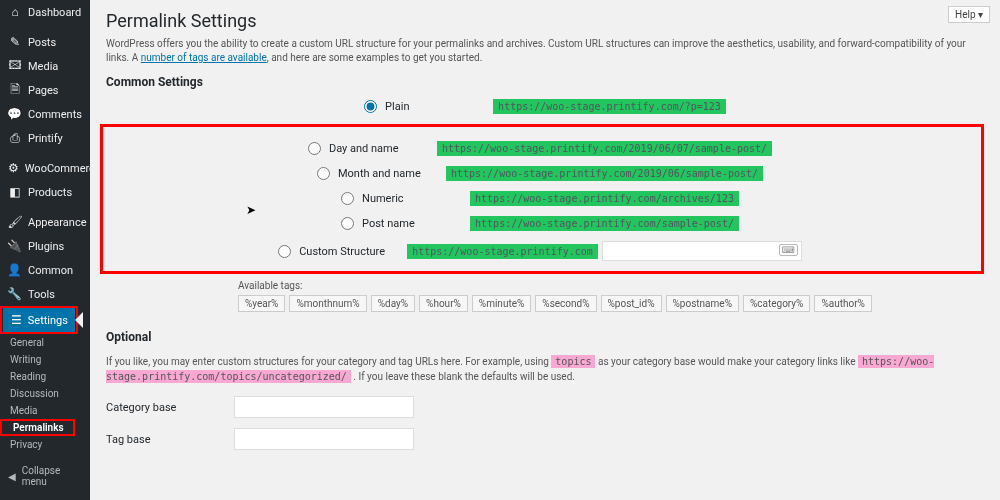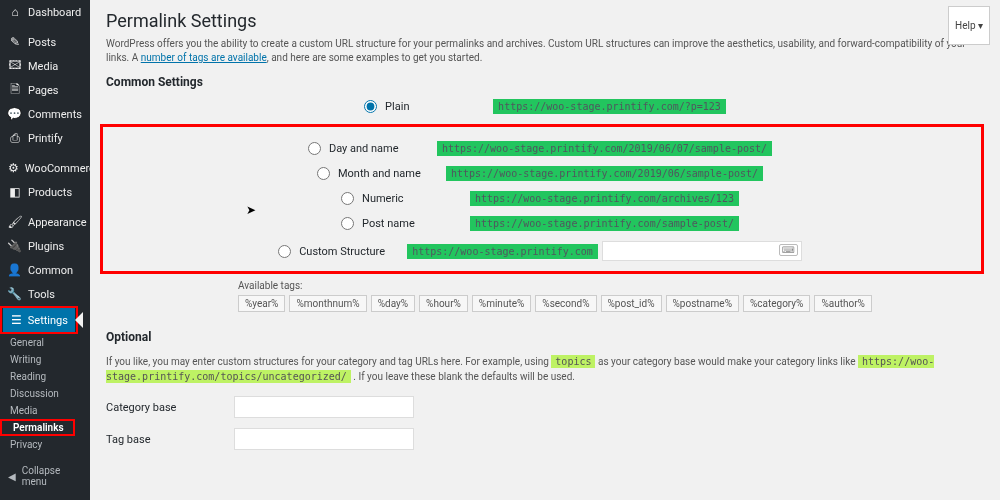--- a/index.html
+++ b/index.html
@@ -22,25 +22,25 @@
 .row input[type=radio] { margin-right:8px; accent-color:#0073aa; }
 .row .lab { width:108px; font-size:11px; color:#23282d;}
 code.url { font-family:Consolas,Monaco,monospace; font-size:10px; background:#22c55e; padding:2px 5px; color:#50575e; display:inline-block;}
 .custom-input { background:#fff; border:1px solid #ddd; height:20px; width:200px; margin-left:4px; font-size:10px; padding:0 4px; position:relative;}
 .keyb { position:absolute; right:4px; top:3px; font-size:9px; color:#888; border:1px solid #bbb; padding:0 2px; border-radius:2px;}
 .red-box { border:3px solid red; padding:4px 4px 0 0; margin-left:-6px; }
 .red-box-small { border:2px solid red; display:inline-block; padding:0 1px;}
 .tags-label { font-size:10px; color:#555; margin-top:6px;}
 .tag-btn { display:inline-block; background:#f7f7f7; border:1px solid #ccc; color:#555; padding:2px 6px; margin:4px 4px 0 0; font-size:10px; cursor:pointer;}
 .opt-desc { font-size:10px; color:#555; line-height:1.5; margin:6px 0 12px;}
-.opt-desc code { background:#bef264; padding:1px 4px; font-family:Consolas,Monaco,monospace;}
+.opt-desc code { background:#f9a8d4; padding:1px 4px; font-family:Consolas,Monaco,monospace;}
 .field-row { display:flex; align-items:center; margin:10px 0;}
 .field-row .lab2 { width:128px; font-size:11px; color:#23282d;}
 .field-row input[type=text] { width:180px; height:22px; border:1px solid #ddd; background:#fff; padding:0 4px; font-size:10px;}
-.help-btn { position:absolute; top:6px; right:10px; background:#fff; border:1px solid #ccc; padding:13px 6px; font-size:10px; cursor:pointer;}
+.help-btn { position:absolute; top:6px; right:10px; background:#fff; border:1px solid #ccc; padding:2px 6px; font-size:10px; cursor:pointer;}
 .cursor { position:absolute; left:156px; top:203px; font-size:12px; color:#000; pointer-events:none;}
 </style>
 </head>
 <body>
 
 <div id="wrap">
   <div id="sidebar">
     <div class="side-item">
         <span class="ic">⌂</span>
         <span>Dashboard</span>

